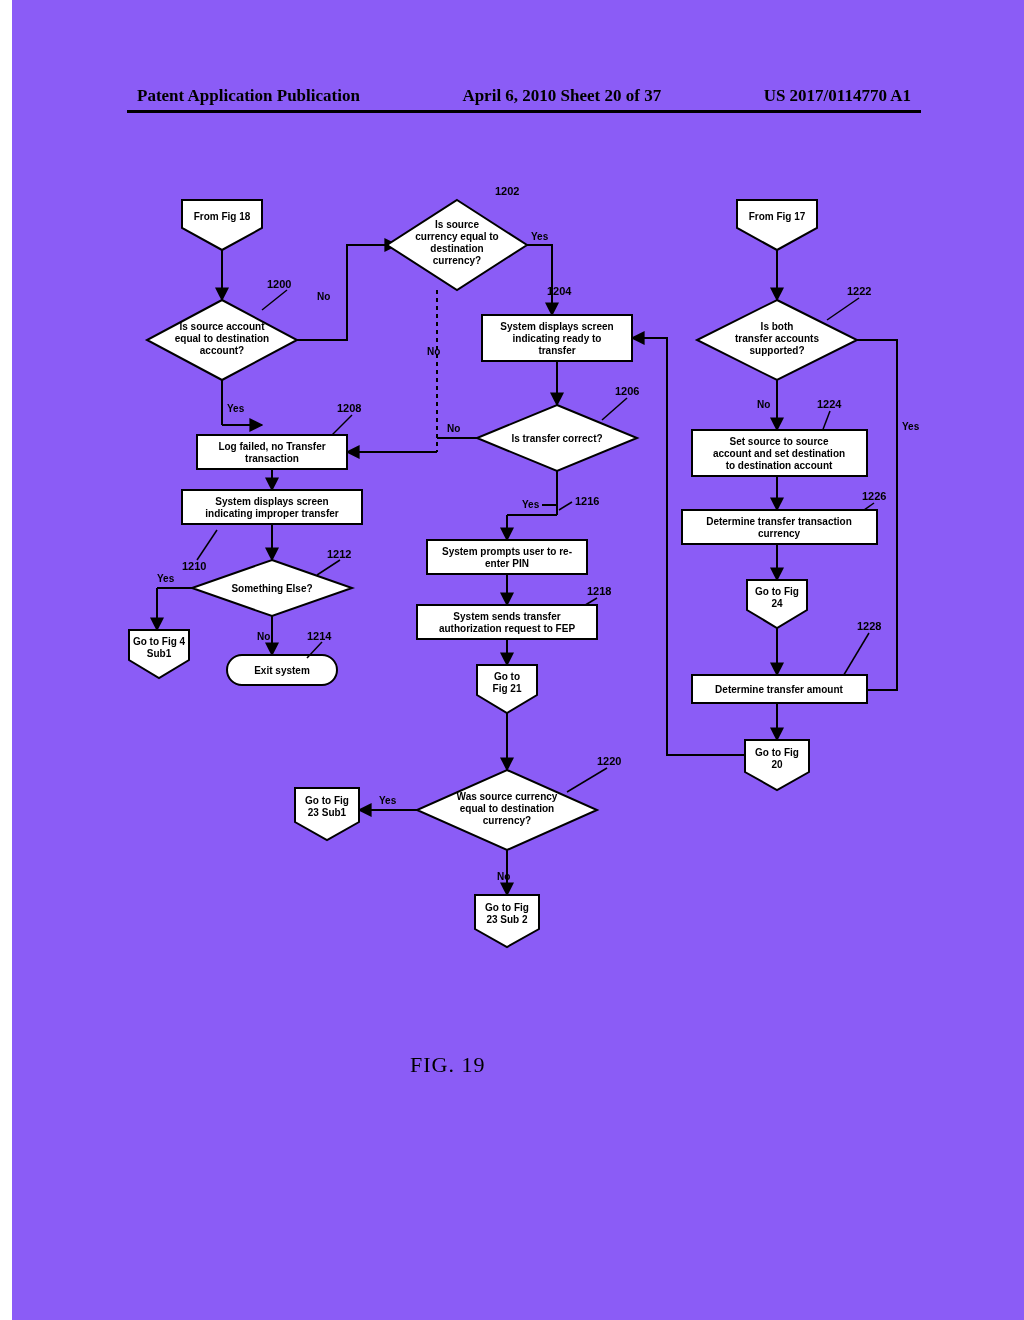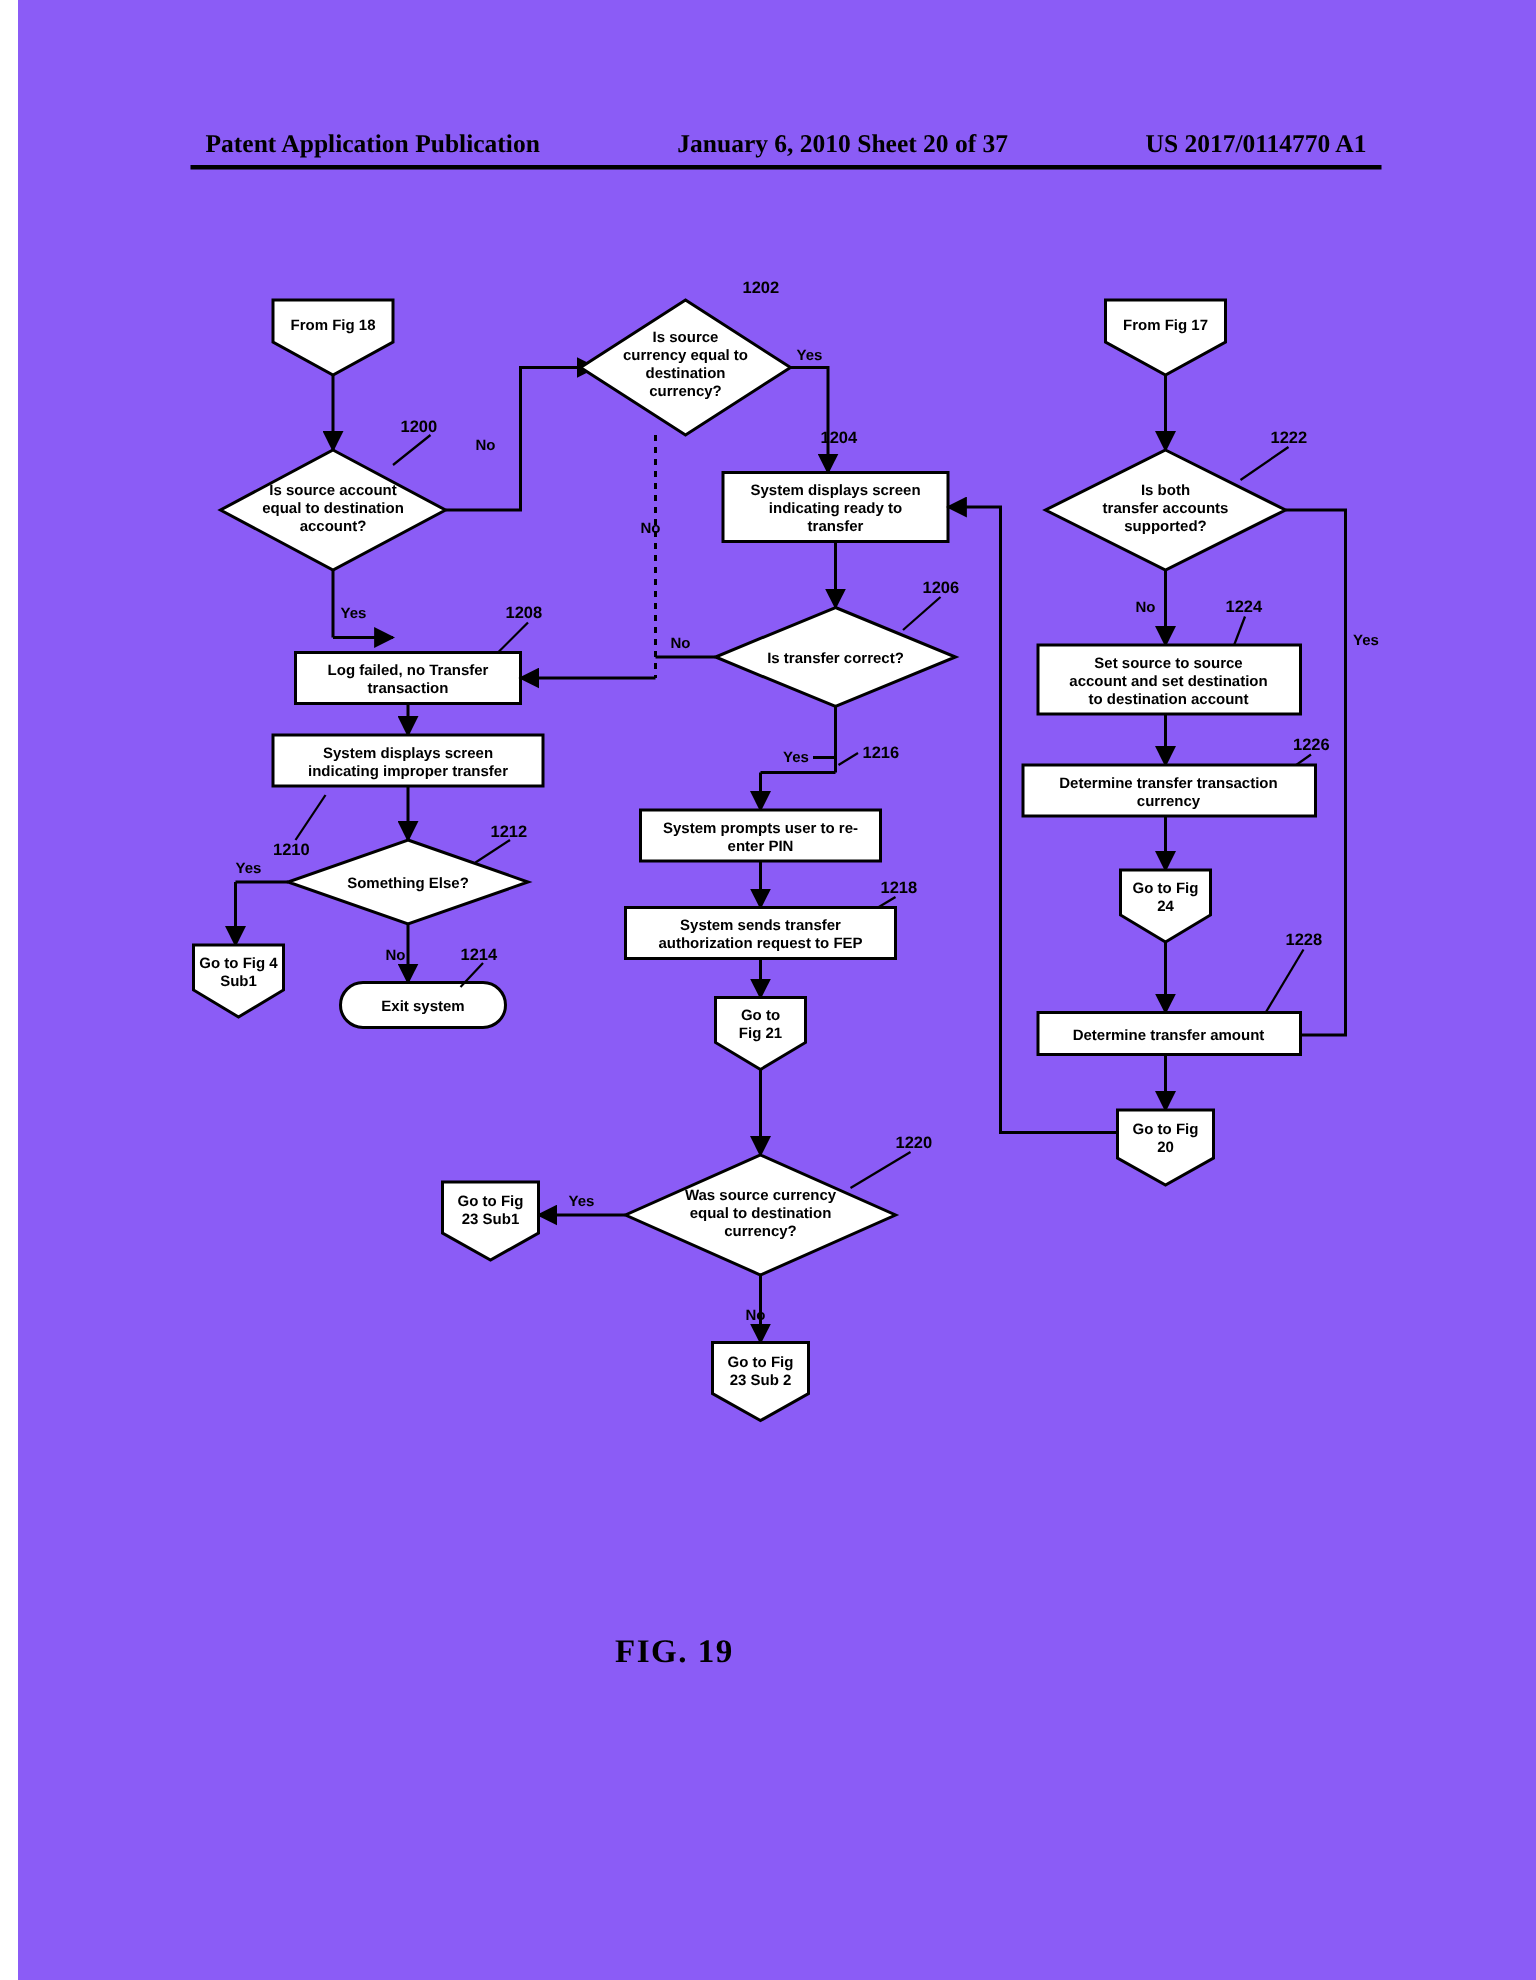--- a/index.html
+++ b/index.html
@@ -1,32 +1,32 @@
 <!DOCTYPE html>
 <html><head>
 <meta charset="utf-8">
 <style>
   html,body{margin:0;padding:0;background:#fff;font-family:"Times New Roman",serif;}
   .page{position:relative;width:1024px;height:1320px;background:#8b5cf6;margin-left:12px;}
   .hdr{position:absolute;top:86px;left:0;width:1024px;display:flex;justify-content:space-between;
        padding:0 125px;font-size:17px;font-weight:bold;box-sizing:border-box;}
   .rule{position:absolute;top:110px;left:115px;width:794px;height:0;border-top:3px solid #000;}
-  .fig{position:absolute;top:1088px;left:398px;font-size:22px;font-weight:bold;letter-spacing:1px;}
+  .fig{position:absolute;top:1052px;left:398px;font-size:22px;font-weight:normal;letter-spacing:1px;}
   svg{position:absolute;top:180px;left:115px;}
   text{font-family:Arial,Helvetica,sans-serif;font-size:10px;font-weight:bold;}
   .lbl{font-family:Arial,Helvetica,sans-serif;font-size:11px;font-weight:bold;}
   .edge{font-family:Arial,Helvetica,sans-serif;font-size:10px;font-weight:bold;}
 </style>
 </head>
 <body>
 
 <div class="page">
   <div class="hdr">
     <span>Patent Application Publication</span>
-    <span>January 6, 2010  Sheet 20 of 37</span>
+    <span>April 6, 2010  Sheet 20 of 37</span>
     <span>US 2017/0114770 A1</span>
   </div>
   <div class="rule"></div>
 
   <svg width="800" height="860" viewBox="0 0 800 860">
     <defs>
       <marker id="ah" viewBox="0 0 10 10" refX="9" refY="5" markerWidth="7" markerHeight="7" orient="auto">
         <path d="M0 0 L10 5 L0 10 z" fill="#000"></path>
       </marker>
     </defs>

